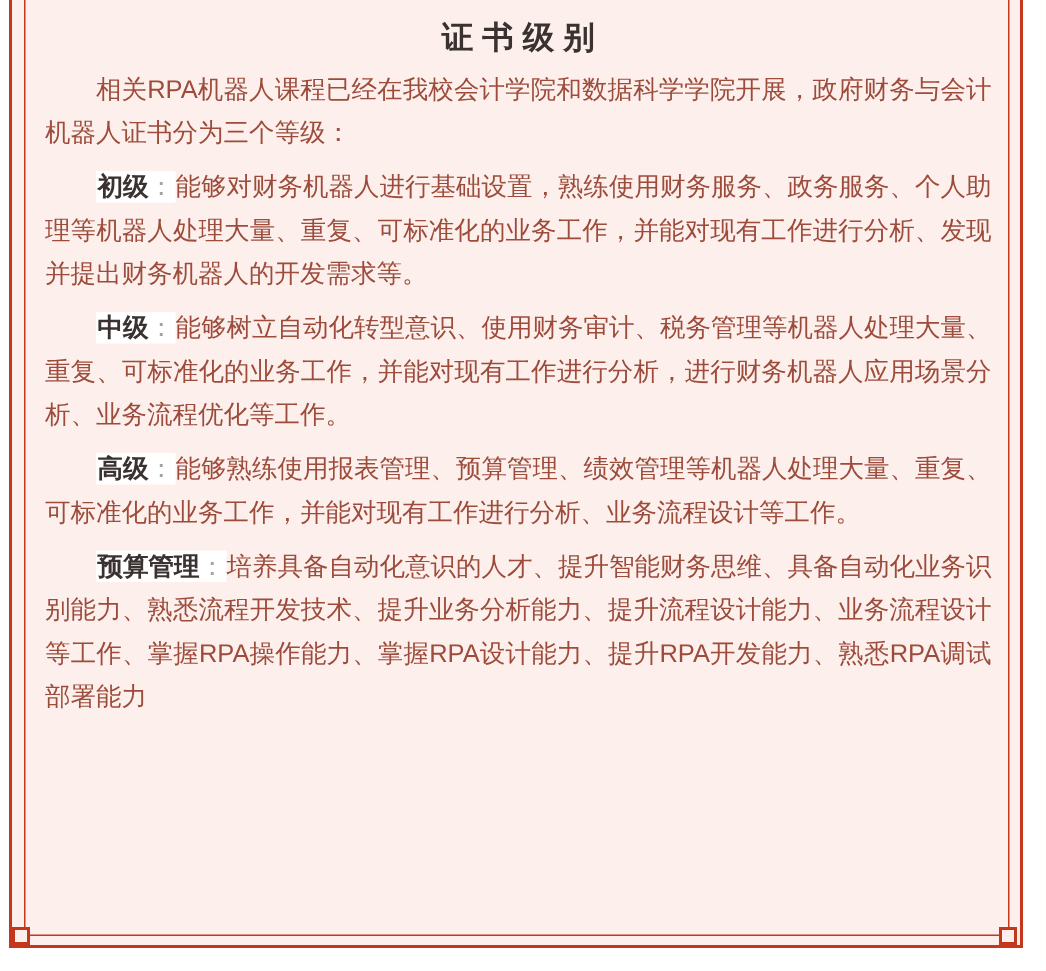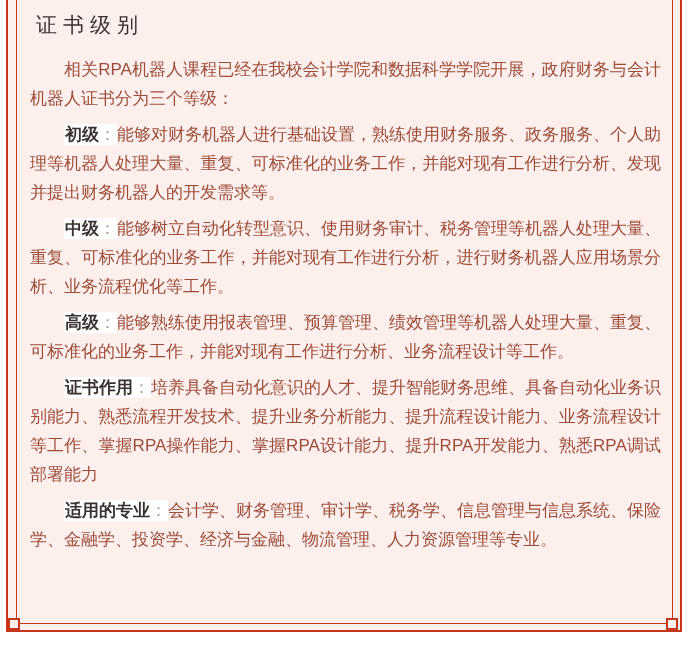--- a/index.html
+++ b/index.html
@@ -17,29 +17,29 @@
   }
   .corner{
     position:absolute;width:12px;height:12px;box-sizing:border-box;
     border:2px solid #c5371c;background:#fdf0ec;
   }
   .corner-left{left:8px;top:618px;}
   .corner-right{left:666px;top:618px;}
   .content{position:absolute;left:30px;top:0;width:631px;}
   .doc-title{
     font-family:"DejaVu Serif","Liberation Serif",serif;
-    font-size:21px;font-weight:normal;color:#3a3230;
-    text-align:left;letter-spacing:6px;padding-left:6px;
+    font-size:21px;font-weight:bold;color:#3a3230;
+    text-align:center;letter-spacing:6px;padding-left:6px;
     margin:11px 0 0 0;line-height:28px;
   }
   .para{
     margin:7px 0 0 0;font-size:17px;line-height:29px;color:#9d4c3c;
     text-align:justify;text-indent:2em;
   }
-  .para.first{margin-top:16px;}
+  .para.first{margin-top:6px;}
   .para.gap{}
   .hl{background:#ffffff;padding:1px 1px;}
   .lbl{color:#3a3230;font-weight:bold;}
   .colon{color:#a8a29d;}
 </style>
 </head>
 <body>
 
 <div class="canvas">
 
@@ -53,18 +53,17 @@
     <h1 class="doc-title">证书级别</h1>
 
     <p class="para first"><span>相关RPA机器人课程已经在我校会计学院和数据科学学院开展，政府财务与会计机器人证书分为三个等级：</span></p>
 
     <p class="para gap"><span class="hl"><b class="lbl">初级</b><span class="colon">：</span></span><span>能够对财务机器人进行基础设置，熟练使用财务服务、政务服务、个人助理等机器人处理大量、重复、可标准化的业务工作，并能对现有工作进行分析、发现并提出财务机器人的开发需求等。</span></p>
 
     <p class="para"><span class="hl"><b class="lbl">中级</b><span class="colon">：</span></span><span>能够树立自动化转型意识、使用财务审计、税务管理等机器人处理大量、重复、可标准化的业务工作，并能对现有工作进行分析，进行财务机器人应用场景分析、业务流程优化等工作。</span></p>
 
     <p class="para"><span class="hl"><b class="lbl">高级</b><span class="colon">：</span></span><span>能够熟练使用报表管理、预算管理、绩效管理等机器人处理大量、重复、可标准化的业务工作，并能对现有工作进行分析、业务流程设计等工作。</span></p>
 
-    <p class="para gap"><span class="hl"><b class="lbl">证书作用</b><span class="colon">：</span></span><span>培养具备自动化意识的人才、提升智能财务思维、具备自动化业务识别能力、熟悉流程开发技术、提升业务分析能力、提升流程设计能力、业务流程设计等工作、掌握RPA操作能力、掌握RPA设计能力、提升RPA开发能力、熟悉RPA调试部署能力</span></p>
+    <p class="para gap"><span class="hl"><b class="lbl">预算管理</b><span class="colon">：</span></span><span>培养具备自动化意识的人才、提升智能财务思维、具备自动化业务识别能力、熟悉流程开发技术、提升业务分析能力、提升流程设计能力、业务流程设计等工作、掌握RPA操作能力、掌握RPA设计能力、提升RPA开发能力、熟悉RPA调试部署能力</span></p>
 
-    <p class="para"><span class="hl"><b class="lbl">适用的专业</b><span class="colon">：</span></span><span>会计学、财务管理、审计学、税务学、信息管理与信息系统、保险学、金融学、投资学、经济与金融、物流管理、人力资源管理等专业。</span></p>
 
   </div>
 </div>
 
 </body></html>

